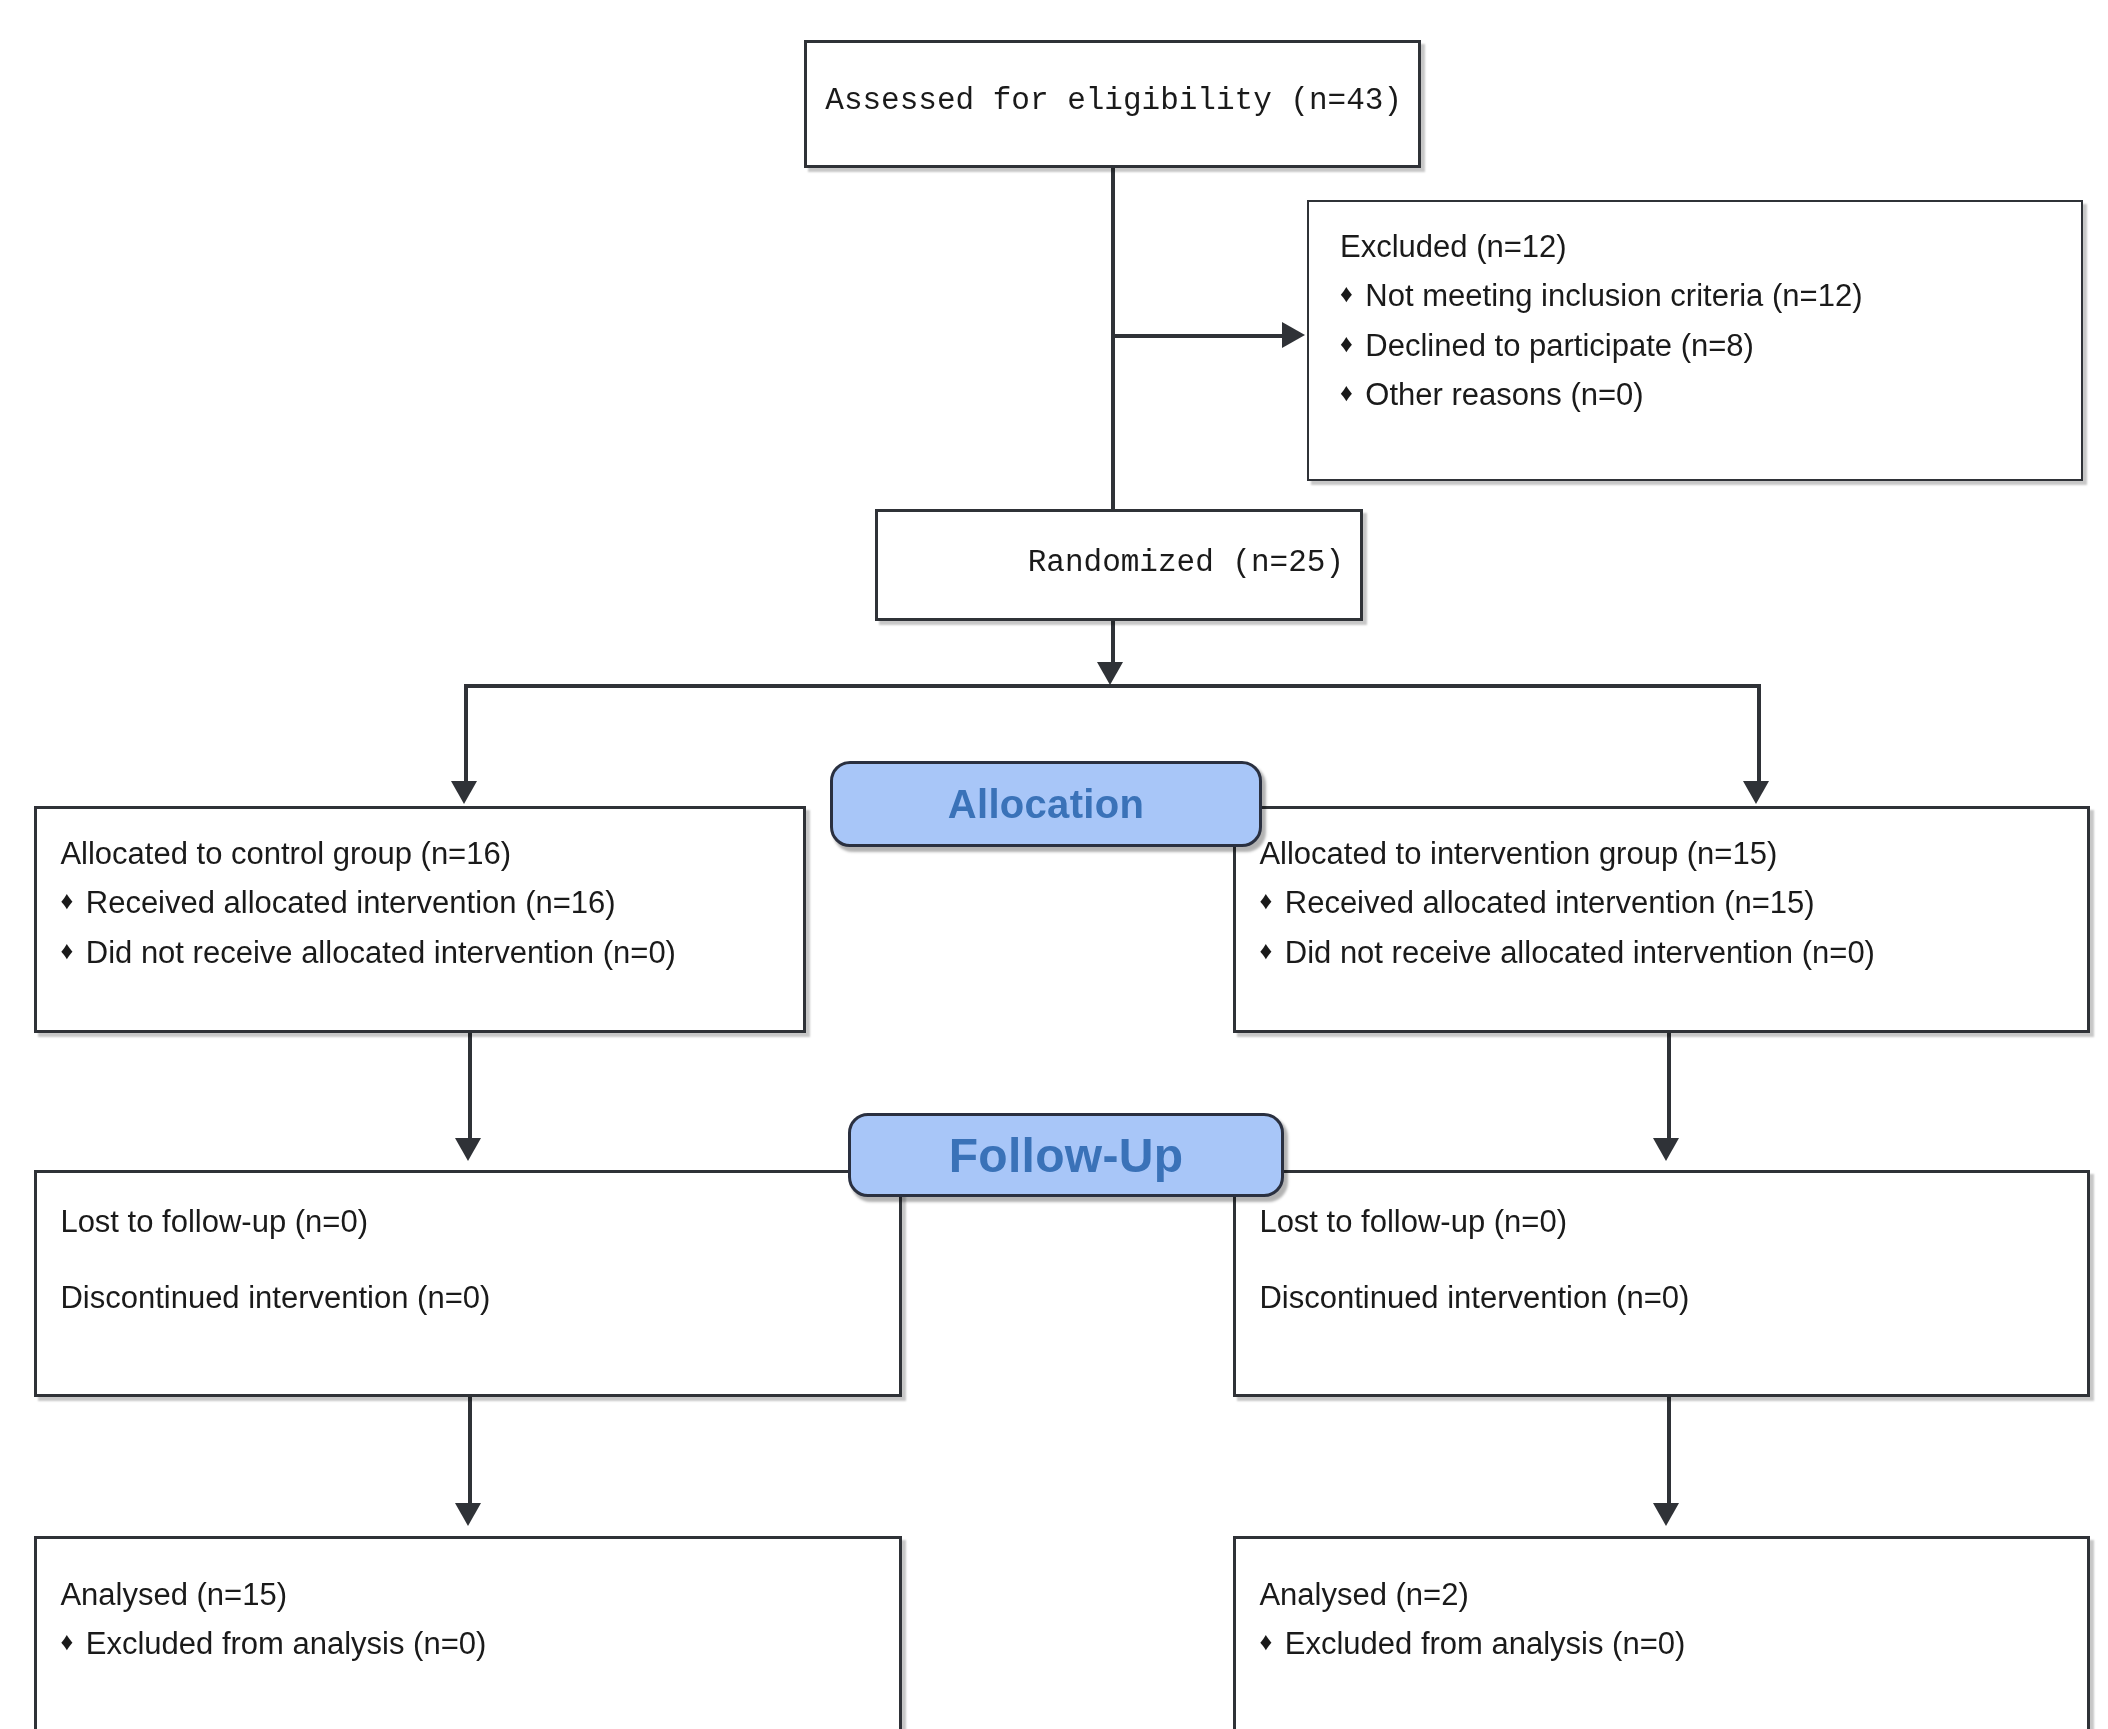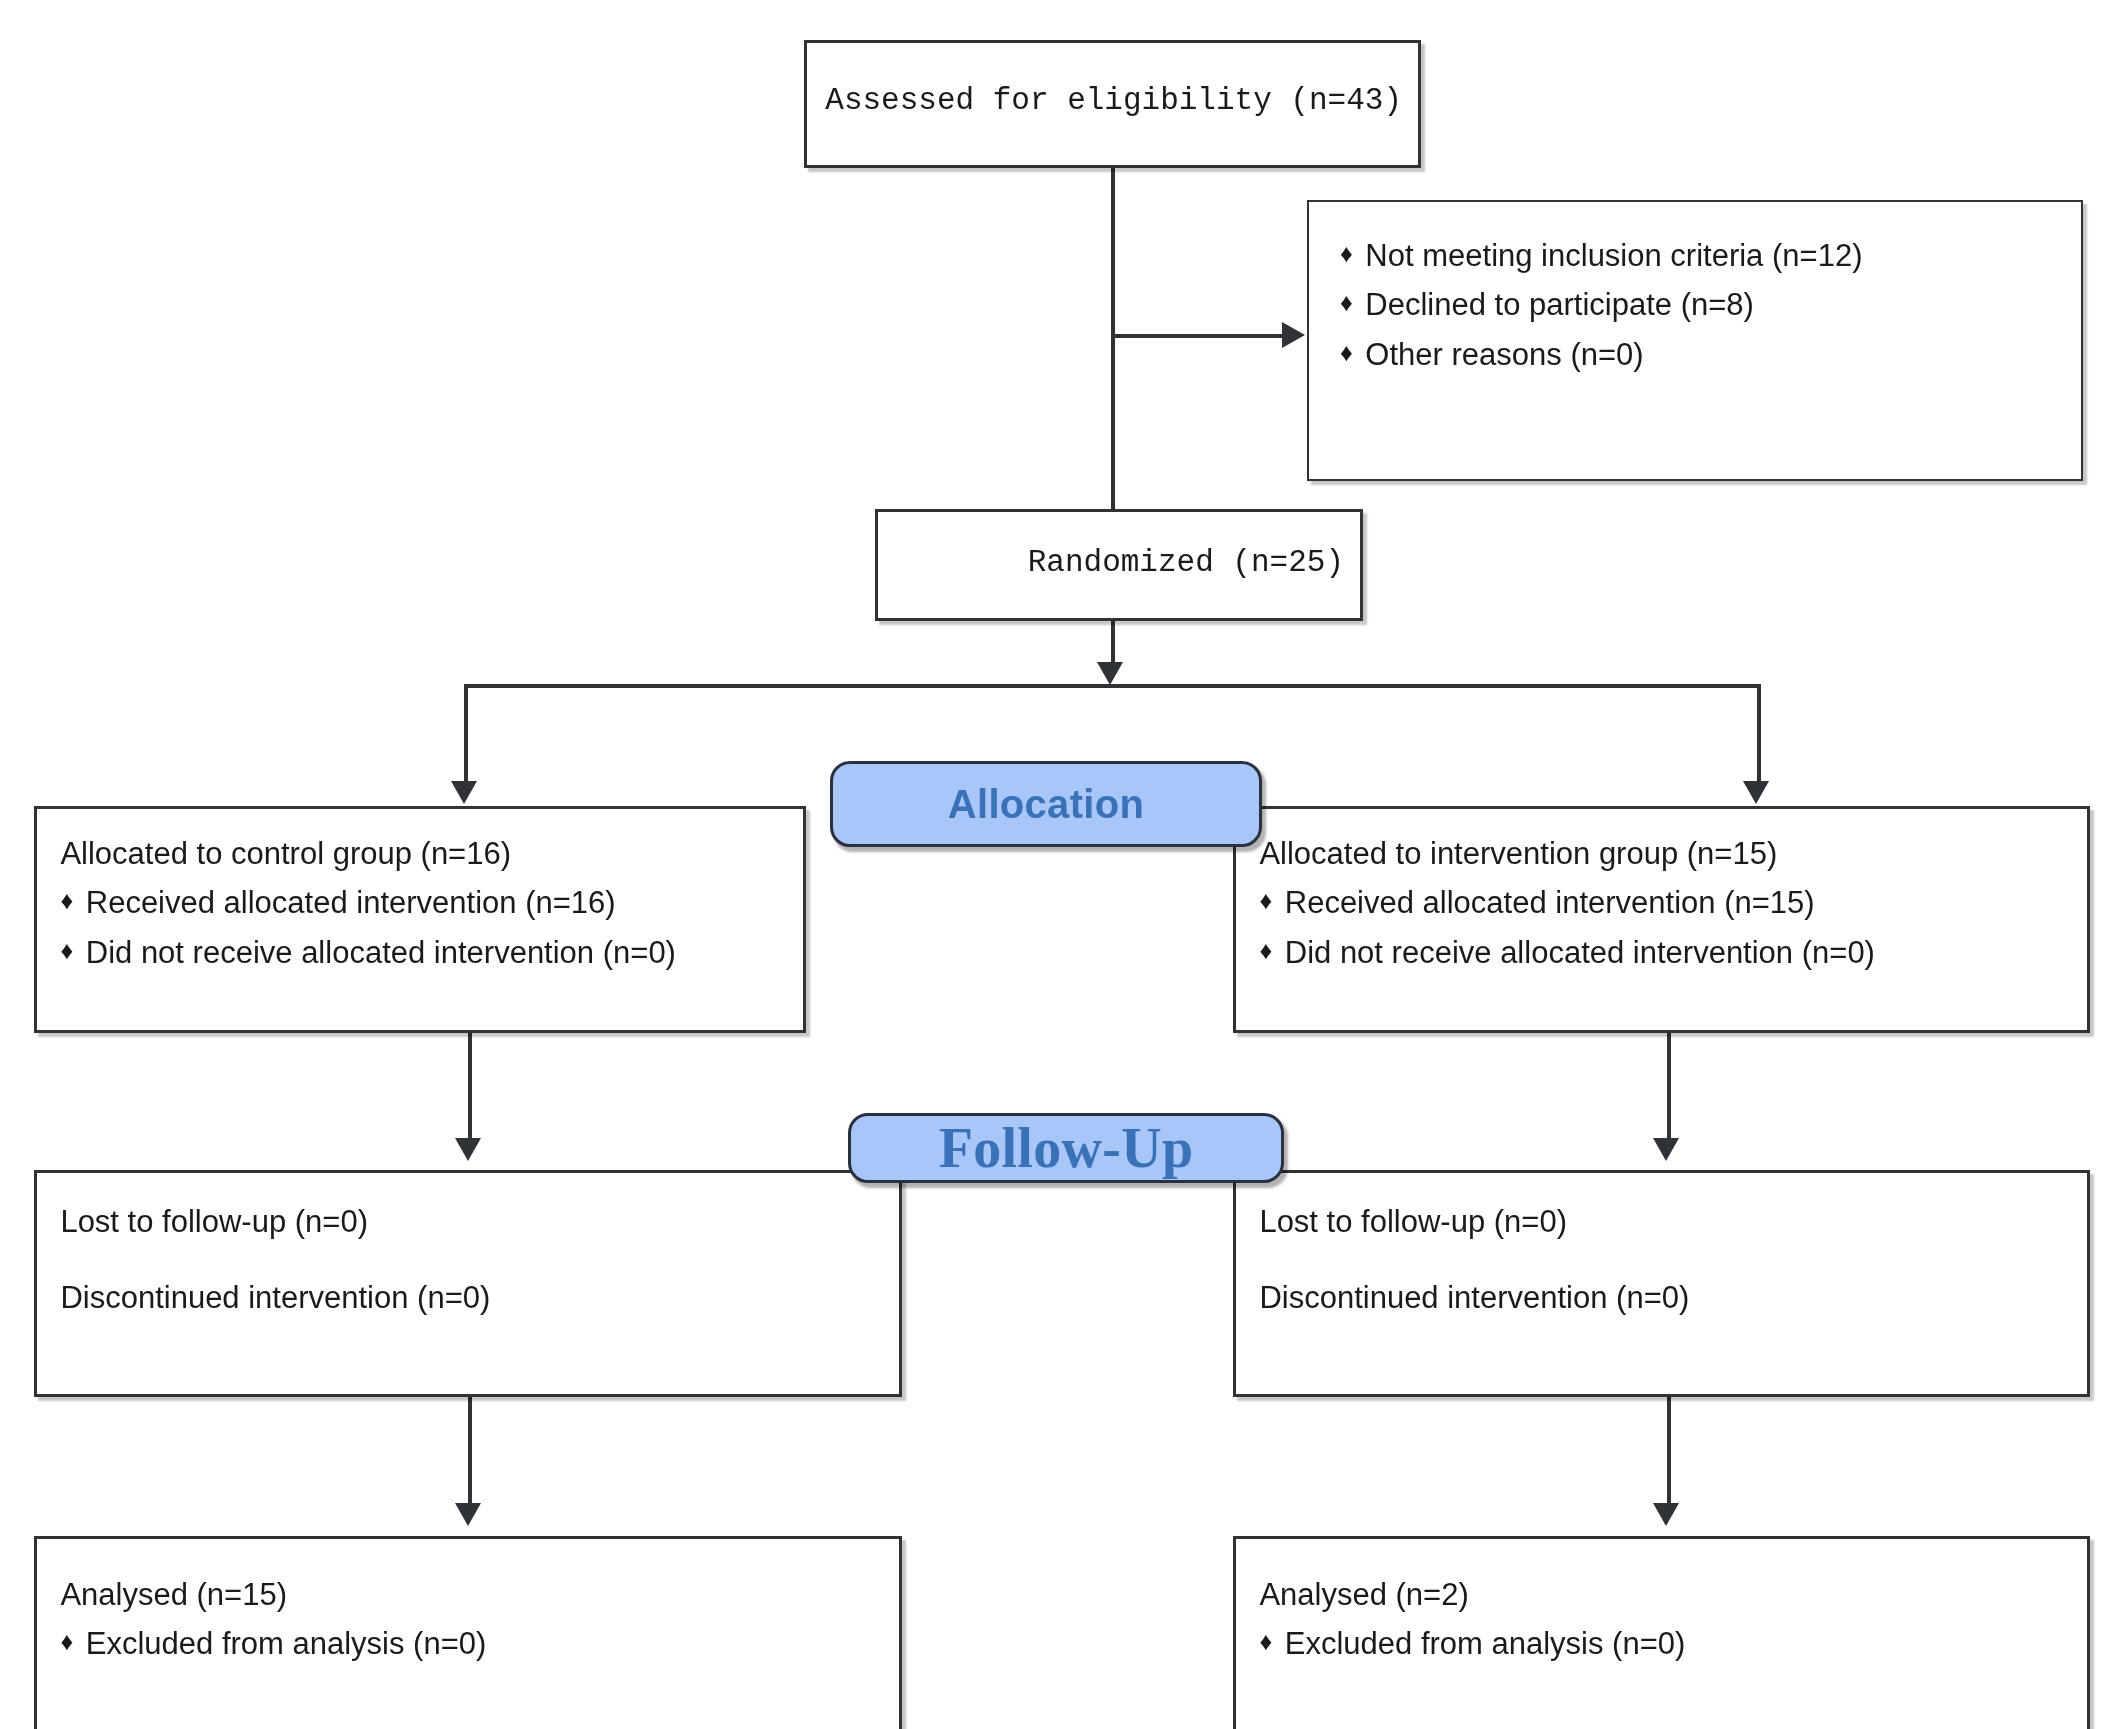--- a/index.html
+++ b/index.html
@@ -123,20 +123,21 @@
     </div>
   </div>
 
   <div class="vline" style="left:1111px; top:167px; height:349px;"></div>
 
   <div class="hline" style="left:1111px; top:334px; width:171px;"></div>
   <div class="arrow-right" style="left:1282px; top:322px;"></div>
 
   <div class="box thin" style="left:1307px; top:200px; width:776px; height:281px;">
     <div class="box-inner" style="left:31px; right:16px; top:25px;">
+      <div class="ln">Excluded  (n=12)</div>
       <div class="gap-sm"></div>
       <div class="bullet-row">
         <span class="dia">♦</span>
         <span>Not meeting inclusion criteria (n=12)</span>
       </div>
       <div class="gap-sm"></div>
       <div class="bullet-row">
         <span class="dia">♦</span>
         <span>Declined to participate (n=8)</span>
       </div>
@@ -216,21 +217,21 @@
   </div>
 
   <div class="box" style="left:1233px; top:1170px; width:857px; height:227px;">
     <div class="box-inner" style="left:23.4px; right:12.6px; top:29px;">
       <div class="ln">Lost to follow-up (n=0)</div>
       <div class="gap-lg"></div>
       <div class="ln">Discontinued intervention (n=0)</div>
     </div>
   </div>
 
-  <div class="badge" style="left:848px; top:1113px; width:436px; height:70px; font-size:56px;font-family:Liberation Serif, serif;">
+  <div class="badge" style="left:848px; top:1113px; width:436px; height:84px; font-size:48px;">
     <span>Follow-Up</span>
   </div>
 
   <div class="vline" style="left:468px; top:1397px; height:115px;"></div>
   <div class="arrow-down" style="left:455px; top:1503px;"></div>
 
   <div class="vline" style="left:1667px; top:1397px; height:115px;"></div>
   <div class="arrow-down" style="left:1653px; top:1503px;"></div>
 
   <div class="box" style="left:34px; top:1536px; width:868px; height:221px;">

